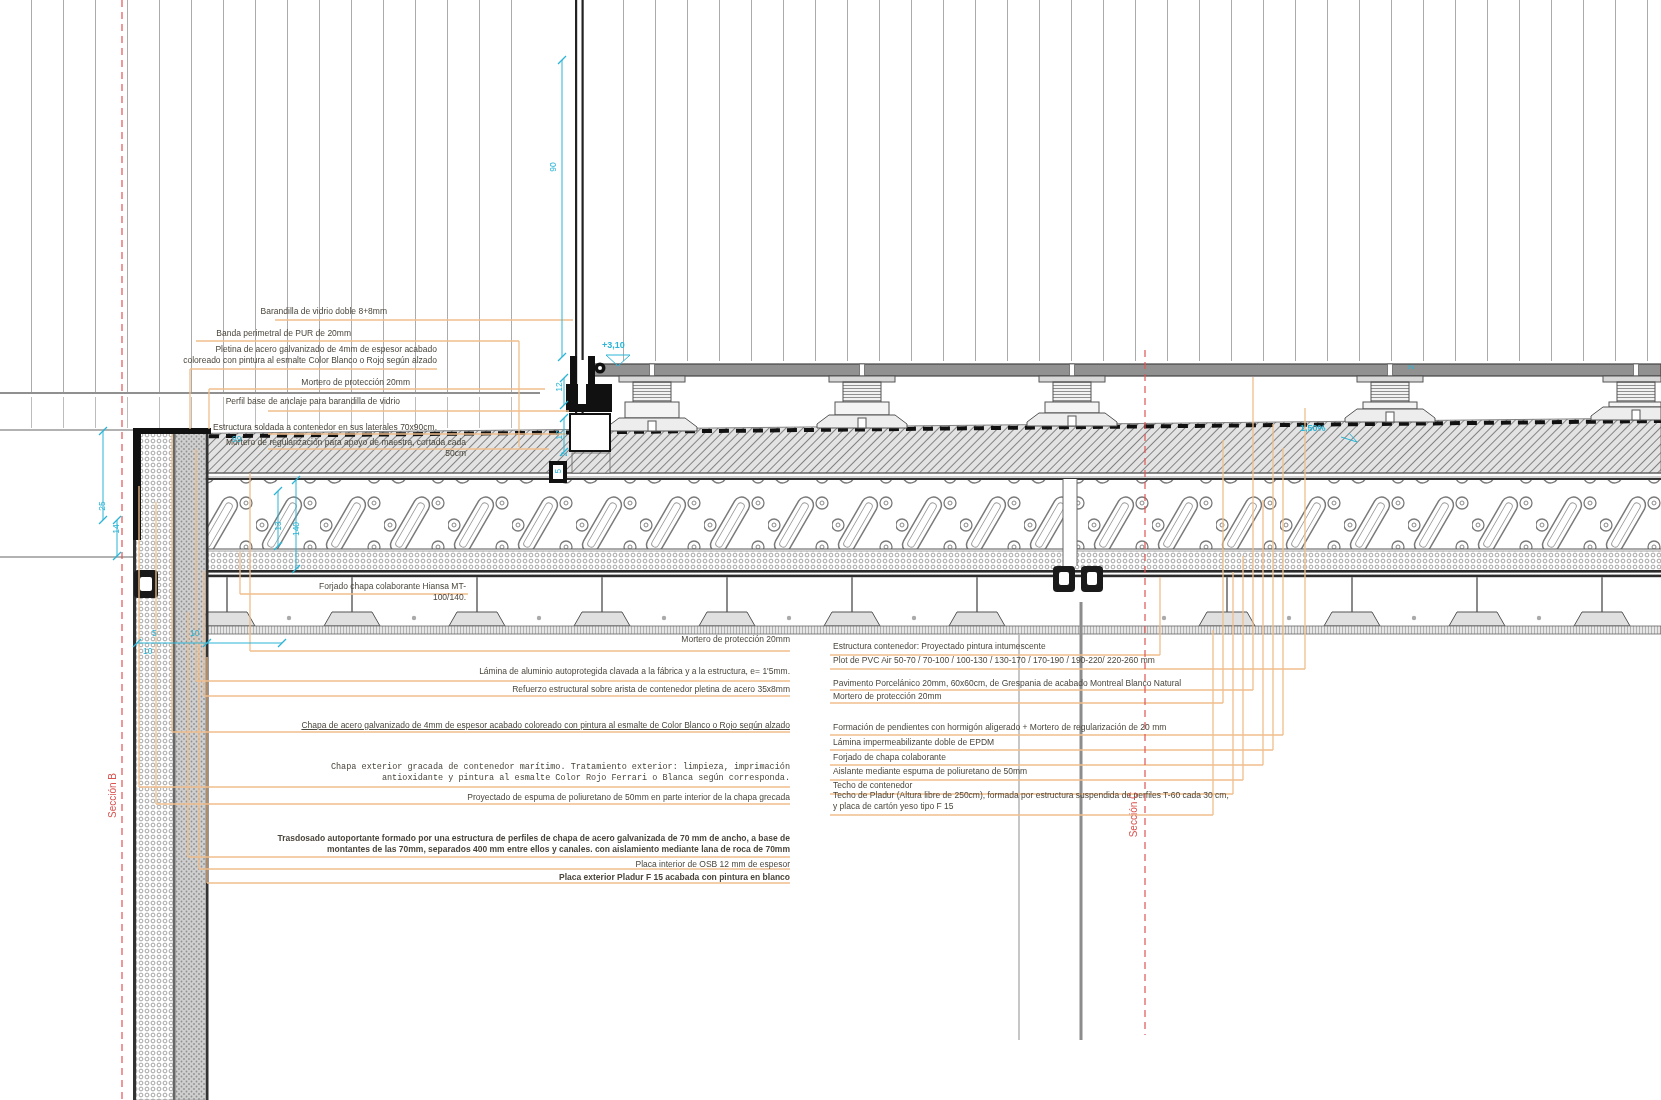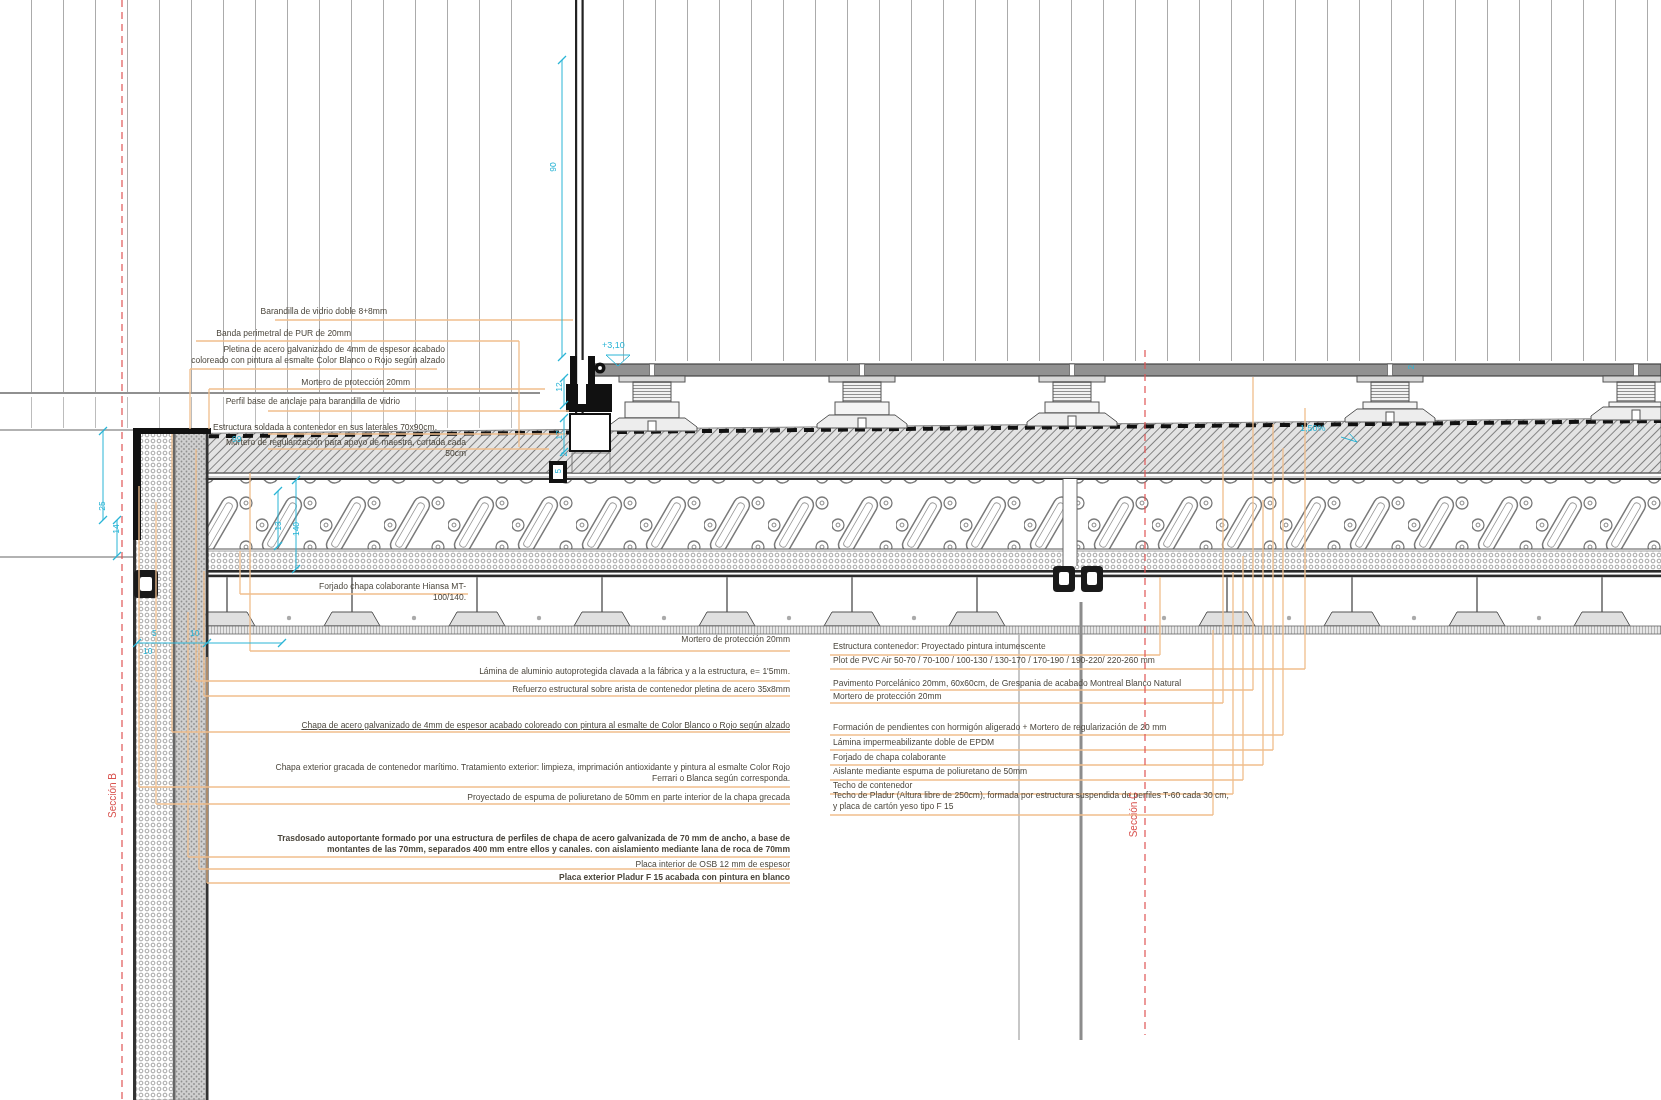--- a/index.html
+++ b/index.html
@@ -5,21 +5,21 @@
   html,body{margin:0;padding:0;background:#fff;}
   .stage{position:relative;width:1661px;height:1100px;background:#ffffff;overflow:hidden;
          font-family:"Liberation Sans",sans-serif;}
   .vband{position:absolute;background:repeating-linear-gradient(90deg,#ffffff 0px,#ffffff 31px,#ababab 31px,#ababab 32px);}
   svg.geom{position:absolute;left:0;top:0;}
   .lbl{position:absolute;font-size:8.5px;line-height:1.25;color:#4b463c;}
   .lbl.r{text-align:right;}
   .lbl.b{font-weight:bold;}
   .dim{position:absolute;font-size:8.5px;color:#2ab5d6;white-space:nowrap;}
   .vdim{width:26px;text-align:center;transform:rotate(-90deg);transform-origin:center;}
-  .lvl{position:absolute;font-size:9px;color:#2ab5d6;font-weight:normal;}
+  .lvl{position:absolute;font-size:9px;color:#2ab5d6;font-weight:bold;}
   .sec{position:absolute;font-size:10px;color:#d9534f;width:60px;text-align:center;
        transform:rotate(-90deg);transform-origin:center;white-space:nowrap;}
 </style>
 </head>
 <body>
 
 <div class="stage">
 
   <div class="vband" style="left:0;top:0;width:540px;height:392px;"></div>
   <div class="vband" style="left:0;top:397px;width:540px;height:31px;opacity:.8;"></div>
@@ -308,32 +308,32 @@
           <line x1="292" y1="573" x2="300" y2="565"></line>
         <line x1="133" y1="647" x2="141" y2="639"></line>
           <line x1="203" y1="647" x2="211" y2="639"></line>
           <line x1="278" y1="647" x2="286" y2="639"></line>
       </g>
     </g>
   </svg>
 
   <div class="lbl r" style="left:157px;top:306px;width:230px;">Barandilla de vidrio doble 8+8mm</div>
   <div class="lbl r" style="left:95px;top:328px;width:217px;padding-left:39px;">Banda perimetral de PUR de 20mm</div>
-  <div class="lbl r" style="left:177px;top:344px;width:260px;margin-left:8px;">Pletina de acero galvanizado de 4mm de espesor acabado coloreado con pintura al esmalte Color Blanco o Rojo según alzado</div>
+  <div class="lbl r" style="left:177px;top:344px;width:260px;">Pletina de acero galvanizado de 4mm de espesor acabado coloreado con pintura al esmalte Color Blanco o Rojo según alzado</div>
   <div class="lbl r" style="left:210px;top:377px;width:200px;">Mortero de protección 20mm</div>
   <div class="lbl r" style="left:200px;top:396px;width:200px;">Perfil base de anclaje para barandilla de vidrio</div>
   <div class="lbl r" style="left:197px;top:422px;width:240px;">Estructura soldada a contenedor en sus laterales 70x90cm.</div>
   <div class="lbl r" style="left:206px;top:437px;width:260px;">Mortero de regularización para apoyo de maestra, cortada cada 50cm</div>
   <div class="lbl r" style="left:296px;top:581px;width:170px;">Forjado chapa colaborante Hiansa MT-100/140.</div>
 
   <div class="lbl r" style="left:350px;top:634px;width:440px;">Mortero de protección 20mm</div>
   <div class="lbl r" style="left:330px;top:666px;width:460px;">Lámina de aluminio autoprotegida clavada a la fábrica y a la estructura, e= 1'5mm.</div>
   <div class="lbl r" style="left:330px;top:684px;width:460px;">Refuerzo estructural sobre arista de contenedor pletina de acero 35x8mm</div>
   <div class="lbl r" style="left:250px;top:720px;width:540px;text-decoration:underline;">Chapa de acero galvanizado de 4mm de espesor acabado coloreado con pintura al esmalte de Color Blanco o Rojo según alzado</div>
-  <div class="lbl r" style="left:270px;top:762px;width:520px;">Chapa exterior gracada de contenedor marítimo. Tratamiento exterior: limpieza, imprimación antioxidante y pintura al esmalte Color Rojo Ferrari o Blanca según corresponda.</div>
+  <div class="lbl r" style="left:270px;top:762px;width:520px;font-family:Liberation Mono, monospace;">Chapa exterior gracada de contenedor marítimo. Tratamiento exterior: limpieza, imprimación antioxidante y pintura al esmalte Color Rojo Ferrari o Blanca según corresponda.</div>
   <div class="lbl r" style="left:290px;top:792px;width:500px;">Proyectado de espuma de poliuretano de 50mm en parte interior de la chapa grecada</div>
   <div class="lbl r b" style="left:270px;top:833px;width:520px;">Trasdosado autoportante formado por una estructura de perfiles de chapa de acero galvanizada de 70 mm de ancho, a base de montantes de las 70mm, separados 400 mm entre ellos y canales. con aislamiento mediante lana de roca de 70mm</div>
   <div class="lbl r" style="left:350px;top:859px;width:440px;">Placa interior de OSB 12 mm de espesor</div>
   <div class="lbl r b" style="left:350px;top:872px;width:440px;">Placa exterior Pladur F 15 acabada con pintura en blanco</div>
 
   <div class="lbl" style="left:833px;top:641px;width:470px;">Estructura contenedor: Proyectado pintura intumescente</div>
   <div class="lbl" style="left:833px;top:655px;width:538px;">Plot de PVC Air 50-70 / 70-100 / 100-130 / 130-170 / 170-190 / 190-220/ 220-260 mm</div>
   <div class="lbl" style="left:833px;top:678px;width:470px;">Pavimento Porcelánico 20mm, 60x60cm, de Grespania de acabado Montreal Blanco Natural</div>
   <div class="lbl" style="left:833px;top:691px;width:470px;">Mortero de protección 20mm</div>
   <div class="lbl" style="left:833px;top:722px;width:470px;">Formación de pendientes con hormigón aligerado + Mortero de regularización de 20 mm</div>

